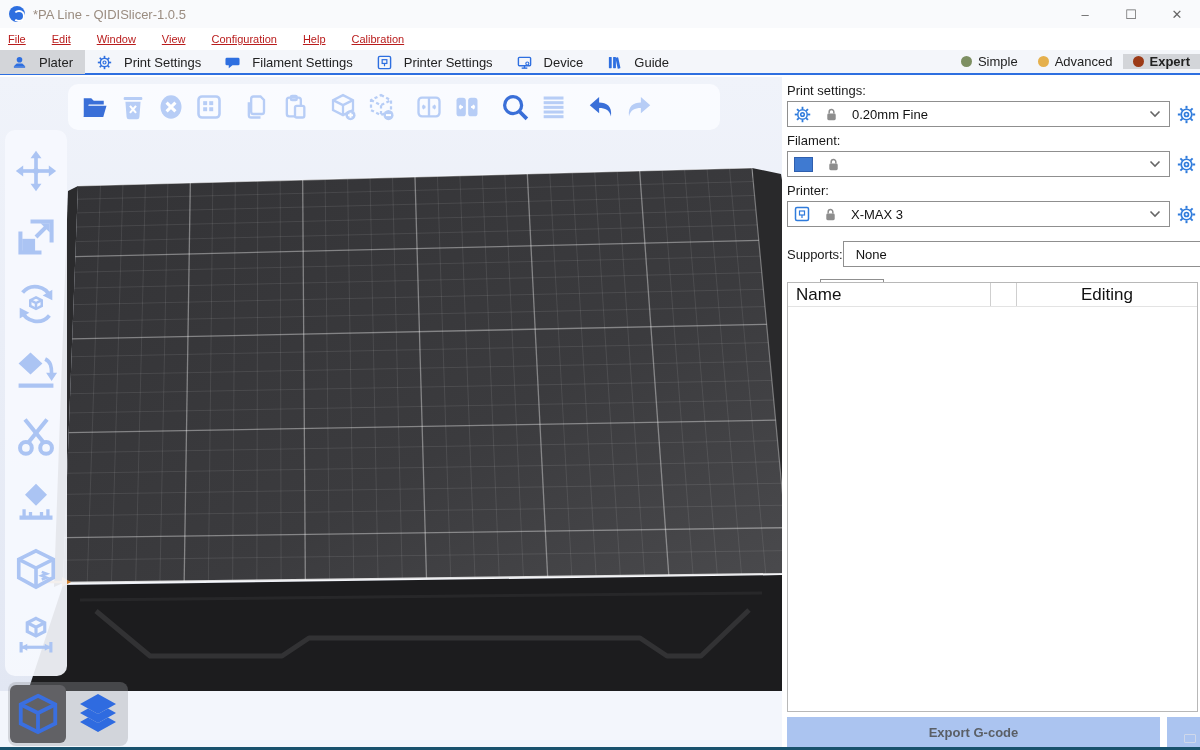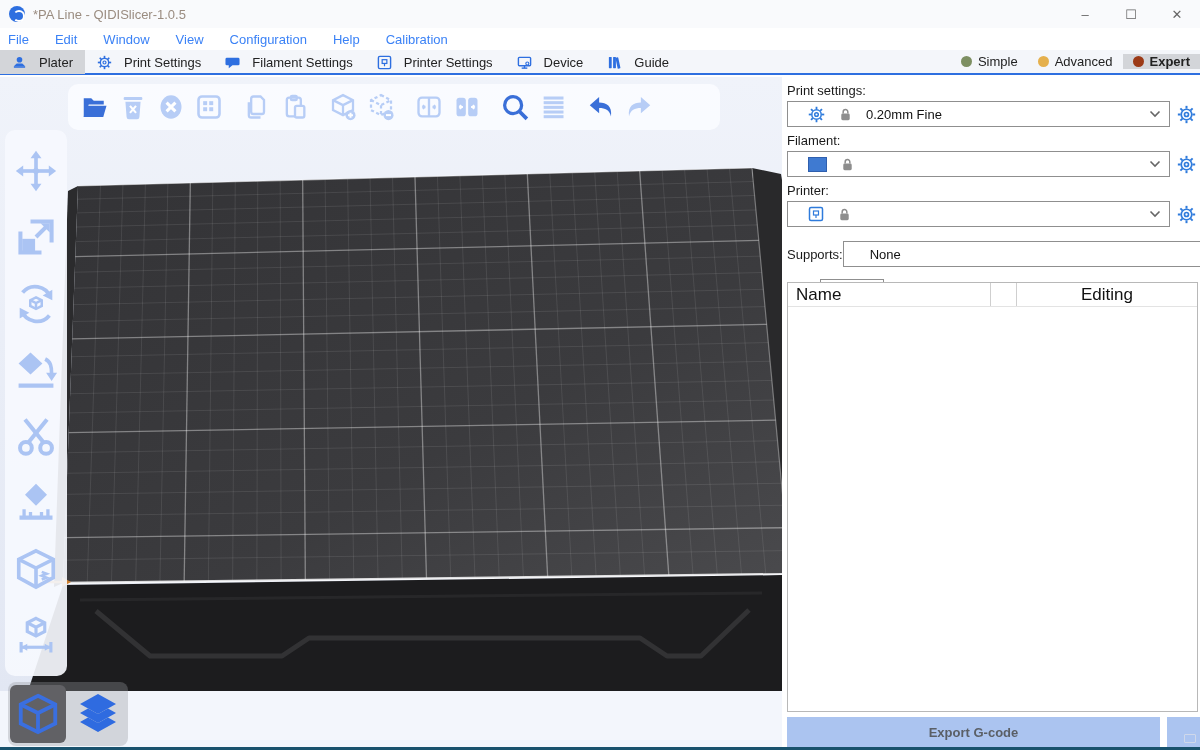--- a/index.html
+++ b/index.html
@@ -10,21 +10,21 @@
   
   .titlebar { position:absolute; left:0; top:0; width:1200px; height:28px; background:#f9fafc; display:flex; align-items:center; }
   .app-logo { width:16px; height:16px; margin-left:9px; border-radius:50%; background:#2e6fe0; position:relative; }
   .app-logo::after { content:""; position:absolute; left:4px; top:4px; width:8px; height:8px; border-radius:50%; border:2px solid #fff; border-left-color:transparent; }
   .title-text { margin-left:8px; font-size:13px; color:#9a8c80; }
   .win-controls { margin-left:auto; display:flex; height:100%; }
   .win-btn { width:46px; height:28px; display:flex; align-items:center; justify-content:center; font-size:13px; color:#666; cursor:default; }
 
   
   .menubar { position:absolute; left:0; top:28px; width:1200px; height:22px; background:#ffffff; display:flex; align-items:center; }
-  .menu-item { font-size:13px; color:#3b82f6; padding:0 13px; }
+  .menu-item { font-size:11px; color:#b91c1c; padding:0 13px;text-decoration:underline; }
   .menu-item:first-child { padding-left:8px; }
 
   
   .tabbar { position:absolute; left:0; top:50px; width:1200px; height:25px; background:#f4f6fa; display:flex; align-items:stretch; border-bottom:2px solid #2e6fe0; }
   .tab { display:flex; align-items:center; gap:12px; padding:12px 12px; font-size:13px; color:#222; }
   .tab.active { background:#d3d5d9; }
   .tab svg { flex:0 0 auto; }
   .modes { margin-left:auto; display:flex; align-items:center; }
   .mode { display:flex; align-items:center; gap:6px; padding:0 10px; font-size:13px; color:#222; }
   .mode .dot { width:11px; height:11px; border-radius:50%; }
@@ -52,21 +52,21 @@
 
   
   .view-toggles { position:absolute; left:8px; top:682px; height:64px; display:flex; align-items:center; gap:4px; background:rgba(150,152,158,.35); border-radius:8px; padding:2px; }
   .vtog { width:56px; height:58px; display:flex; align-items:center; justify-content:center; border-radius:6px; }
   .vtog.active { background:#616165; }
 
   
   .right-panel { position:absolute; left:782px; top:77px; width:418px; height:670px; background:#ffffff; }
   .rp-label { font-size:13px; color:#1a1a1a; margin:6px 0 3px 5px; }
   .combo-row { display:flex; align-items:center; margin-left:5px; }
-  .combo { flex:1; height:26px; border:1px solid #8f8f8f; background:#fff; display:flex; align-items:center; padding:0 8px 0 20px; gap:13px; }
+  .combo { flex:1; height:26px; border:1px solid #8f8f8f; background:#fff; display:flex; align-items:center; padding:0 8px 0 6px; gap:13px; }
   .combo .val { font-size:13px; color:#111; flex:1; }
   .combo .chev { margin-left:auto; flex:0 0 auto; }
   .gear-out { width:24px; margin:0 2px 0 4px; display:flex; justify-content:center; }
   .swatch { width:19px; height:15px; background:#3f7ad1; border:1px solid #2f5fae; }
   .row-inline { display:flex; align-items:center; margin:10px 0 0 5px; font-size:13px; color:#1a1a1a; }
   .combo.small { flex:none; }
   .checkbox { width:15px; height:15px; border:1px solid #777; background:#fff; margin-left:6px; }
 
   .obj-table { position:absolute; left:5px; top:205px; width:411px; height:430px; border:1px solid #b8b8b8; background:#fff; }
   .obj-head { display:flex; height:24px; border-bottom:1px solid #e3e3e3; font-size:17px; color:#111; }
@@ -537,20 +537,21 @@
     <div class="combo-row">
       <div class="combo">
         <svg width="16" height="16" viewBox="0 0 16 16" fill="none" stroke="#2f7bdc">
             <rect x="1.5" y="1.5" width="13" height="13" rx="1.5" stroke-width="1.5"></rect>
             <rect x="5.5" y="5" width="5" height="4" stroke-width="1.2"></rect>
             <line x1="8" y1="9" x2="8" y2="12" stroke-width="1.2"></line>
           </svg>
         <svg width="15" height="15">
             <use href="#sym-lock"></use>
           </svg>
+        <span class="val">X-MAX 3</span>
         <svg class="chev" width="12" height="8">
             <use href="#sym-chev"></use>
           </svg>
       </div>
       <div class="gear-out">
           <svg width="19" height="19">
             <use href="#sym-gear"></use>
           </svg>
         </div>
     </div>

